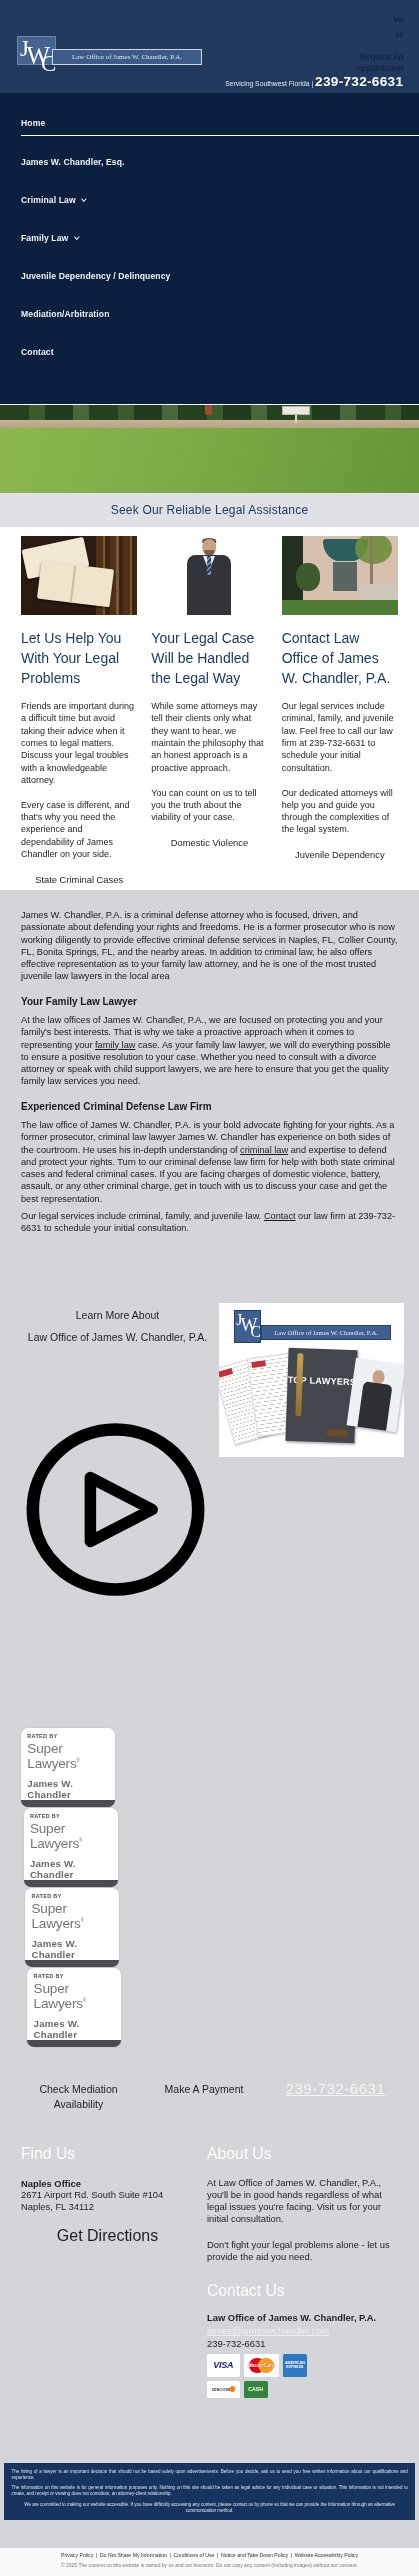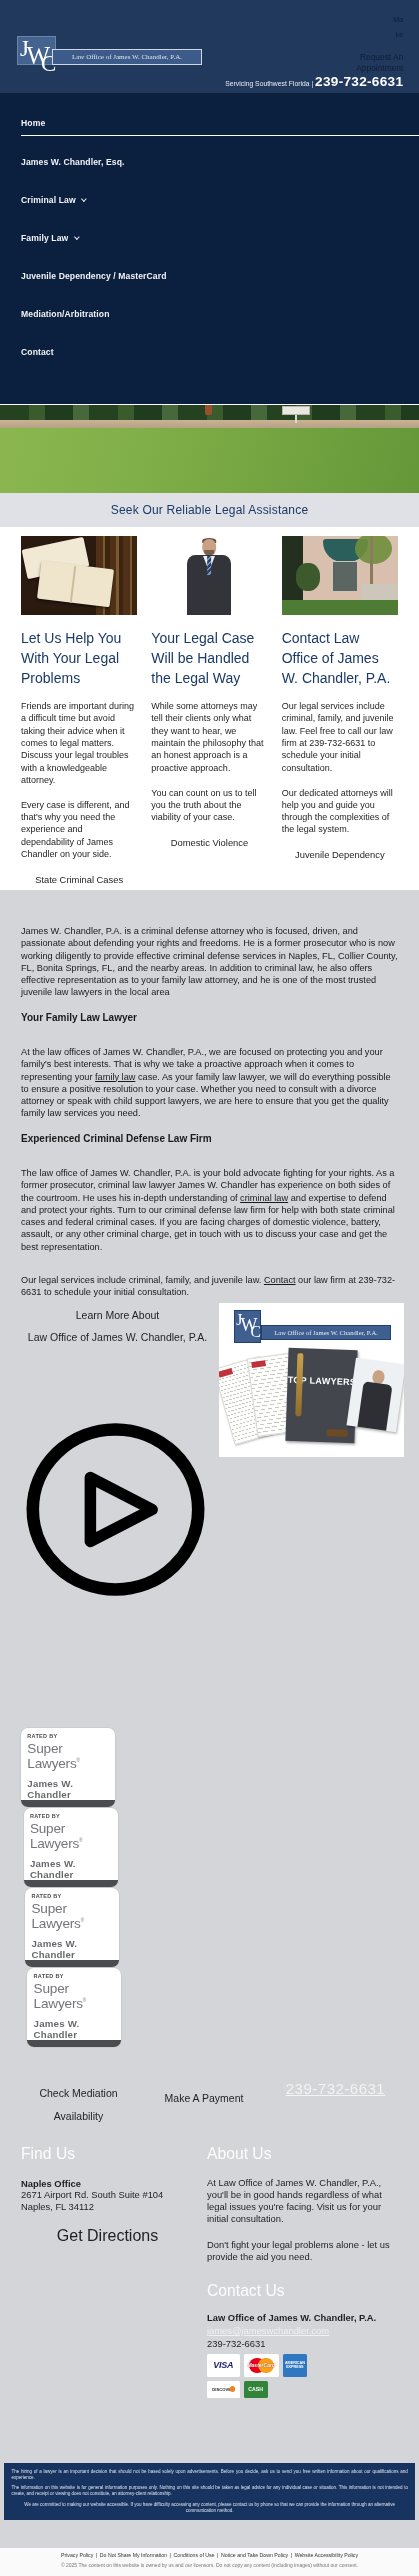--- a/index.html
+++ b/index.html
@@ -73,21 +73,21 @@
   .img-building .trunk { position:absolute; left:88px; top:0px; width:3.7px; height:63px; background:#8a7a5e; }
   .img-building .fronds { position:absolute; left:73px; top:-3.1px; width:37px; height:31px; background:#6f8f3c; border-radius:50%; filter:none; opacity:0.9; }
   .img-building .pave { position:absolute; right:0; top:48px; width:37px; height:15.7px; background:#cdc6ba; }
   .img-building .grass { position:absolute; left:0; bottom:0; width:100%; height:14.7px; background:#4e7c35; }
 
   
   .main-gray { position:absolute; top:890px; left:0; width:419px; height:1658px; background:#d3d5d9; }
   .intro { position:absolute; top:14px; left:21px; width:378px; color:#1a1a1a; }
   .intro h1 { font-size:11px; line-height:14px; font-weight:bold; }
   .intro h2 { font-size:10px; line-height:12.6px; font-weight:bold; margin-top:13.6px; }
-  .intro p { font-size:9.2px; line-height:12.3px; margin-top:21px; }
+  .intro p { font-size:9.2px; line-height:12.3px; margin-top:5px; }
   .intro .ul { text-decoration:underline; }
 
   .learn-text { position:absolute; left:21px; top:419px; width:193px; text-align:center; color:#1f1f1f; }
   .learn-text .l1 { font-size:10.5px; margin-bottom:10px; }
   .learn-text .l2 { font-size:10.5px; }
 
   .learn-img { position:absolute; left:219px; top:413px; width:185px; height:154px; background:#ffffff; overflow:hidden; }
   .li-logo { position:absolute; left:14.7px; top:7.3px; width:27px; height:32.5px; background:#3f5f90; border:0.5px solid #23406b; }
   .li-logo span { position:absolute; color:#fff; font-family:"Liberation Serif", serif; line-height:1; }
   .li-j { left:1.6px; top:0.5px; font-size:15.7px; }
@@ -115,22 +115,22 @@
   .badge .bd-top { flex:1; padding:4.7px 6.3px 0; }
   .badge .rated { font-size:5.5px; font-weight:bold; color:#4a4a4a; letter-spacing:0.3px; }
   .badge .brand { font-size:13.6px; color:#74757a; margin-top:2.6px; letter-spacing:-0.2px; }
   .badge .brand sup { font-size:4.7px; }
   .badge .name { font-size:9.7px; font-weight:bold; color:#68696e; margin-top:6.3px; letter-spacing:0.2px; }
   .badge .bd-bottom { height:24px; background:#4b4c50; text-align:center; padding-top:3.1px; }
   .badge.o1 { margin-left:2.6px; } .badge.o2 { margin-left:4.2px; } .badge.o3 { margin-left:6.3px; }
 
   
   .actions { position:absolute; left:21px; top:1186px; width:378px; display:flex; align-items:flex-start; padding-top:6.3px; }
-  .act-mediation { width:115px; text-align:center; font-size:10.5px; line-height:23px; color:#1f1f1f; }
-  .act-payment { width:136px; text-align:center; font-size:10.5px; color:#1f1f1f; margin-top:10px; }
+  .act-mediation { width:115px; text-align:center; font-size:10.5px; line-height:15px; color:#1f1f1f; }
+  .act-payment { width:136px; text-align:center; font-size:10.5px; color:#1f1f1f; margin-top:1px; }
   .act-phone { flex:1; text-align:center; font-size:15px; color:#f3f3f3; text-decoration:underline; letter-spacing:0.5px; margin-top:-2.1px; }
 
   
   .footer-cols { position:absolute; left:21px; top:1255px; width:378px; display:grid; grid-template-columns:173px 192px; column-gap:13px; color:#1f1f1f; }
   .footer-cols h2.white { color:#fdfdfd; font-size:15.7px; font-weight:400; }
   .f-office { font-size:9.4px; font-weight:bold; margin-top:14.7px; }
   .f-addr { font-size:9.4px; line-height:12px; }
   .f-directions { display:block; text-align:center; font-size:16px; margin-top:14.7px; color:#1f1f1f; }
   .f-about p { font-size:9.4px; line-height:12px; margin-top:14px; }
   .f-contact-h { margin-top:19px; }
@@ -183,21 +183,21 @@
       </div>
     </div>
   </div>
 
   <nav class="nav">
     <ul>
       <li class="active"><span>Home</span></li>
       <li><span>James W. Chandler, Esq.</span></li>
       <li><span>Criminal Law</span><span class="chev"></span></li>
       <li><span>Family Law</span><span class="chev"></span></li>
-      <li><span>Juvenile Dependency / MasterCard</span></li>
+      <li><span>Juvenile Dependency / Delinquency</span></li>
       <li><span>Mediation/Arbitration</span></li>
       <li><span>Contact</span></li>
     </ul>
   </nav>
 
   <div class="hero">
     <div class="trees"></div>
     <div class="path"></div>
     <div class="planter"></div>
     <div class="sign"></div>

